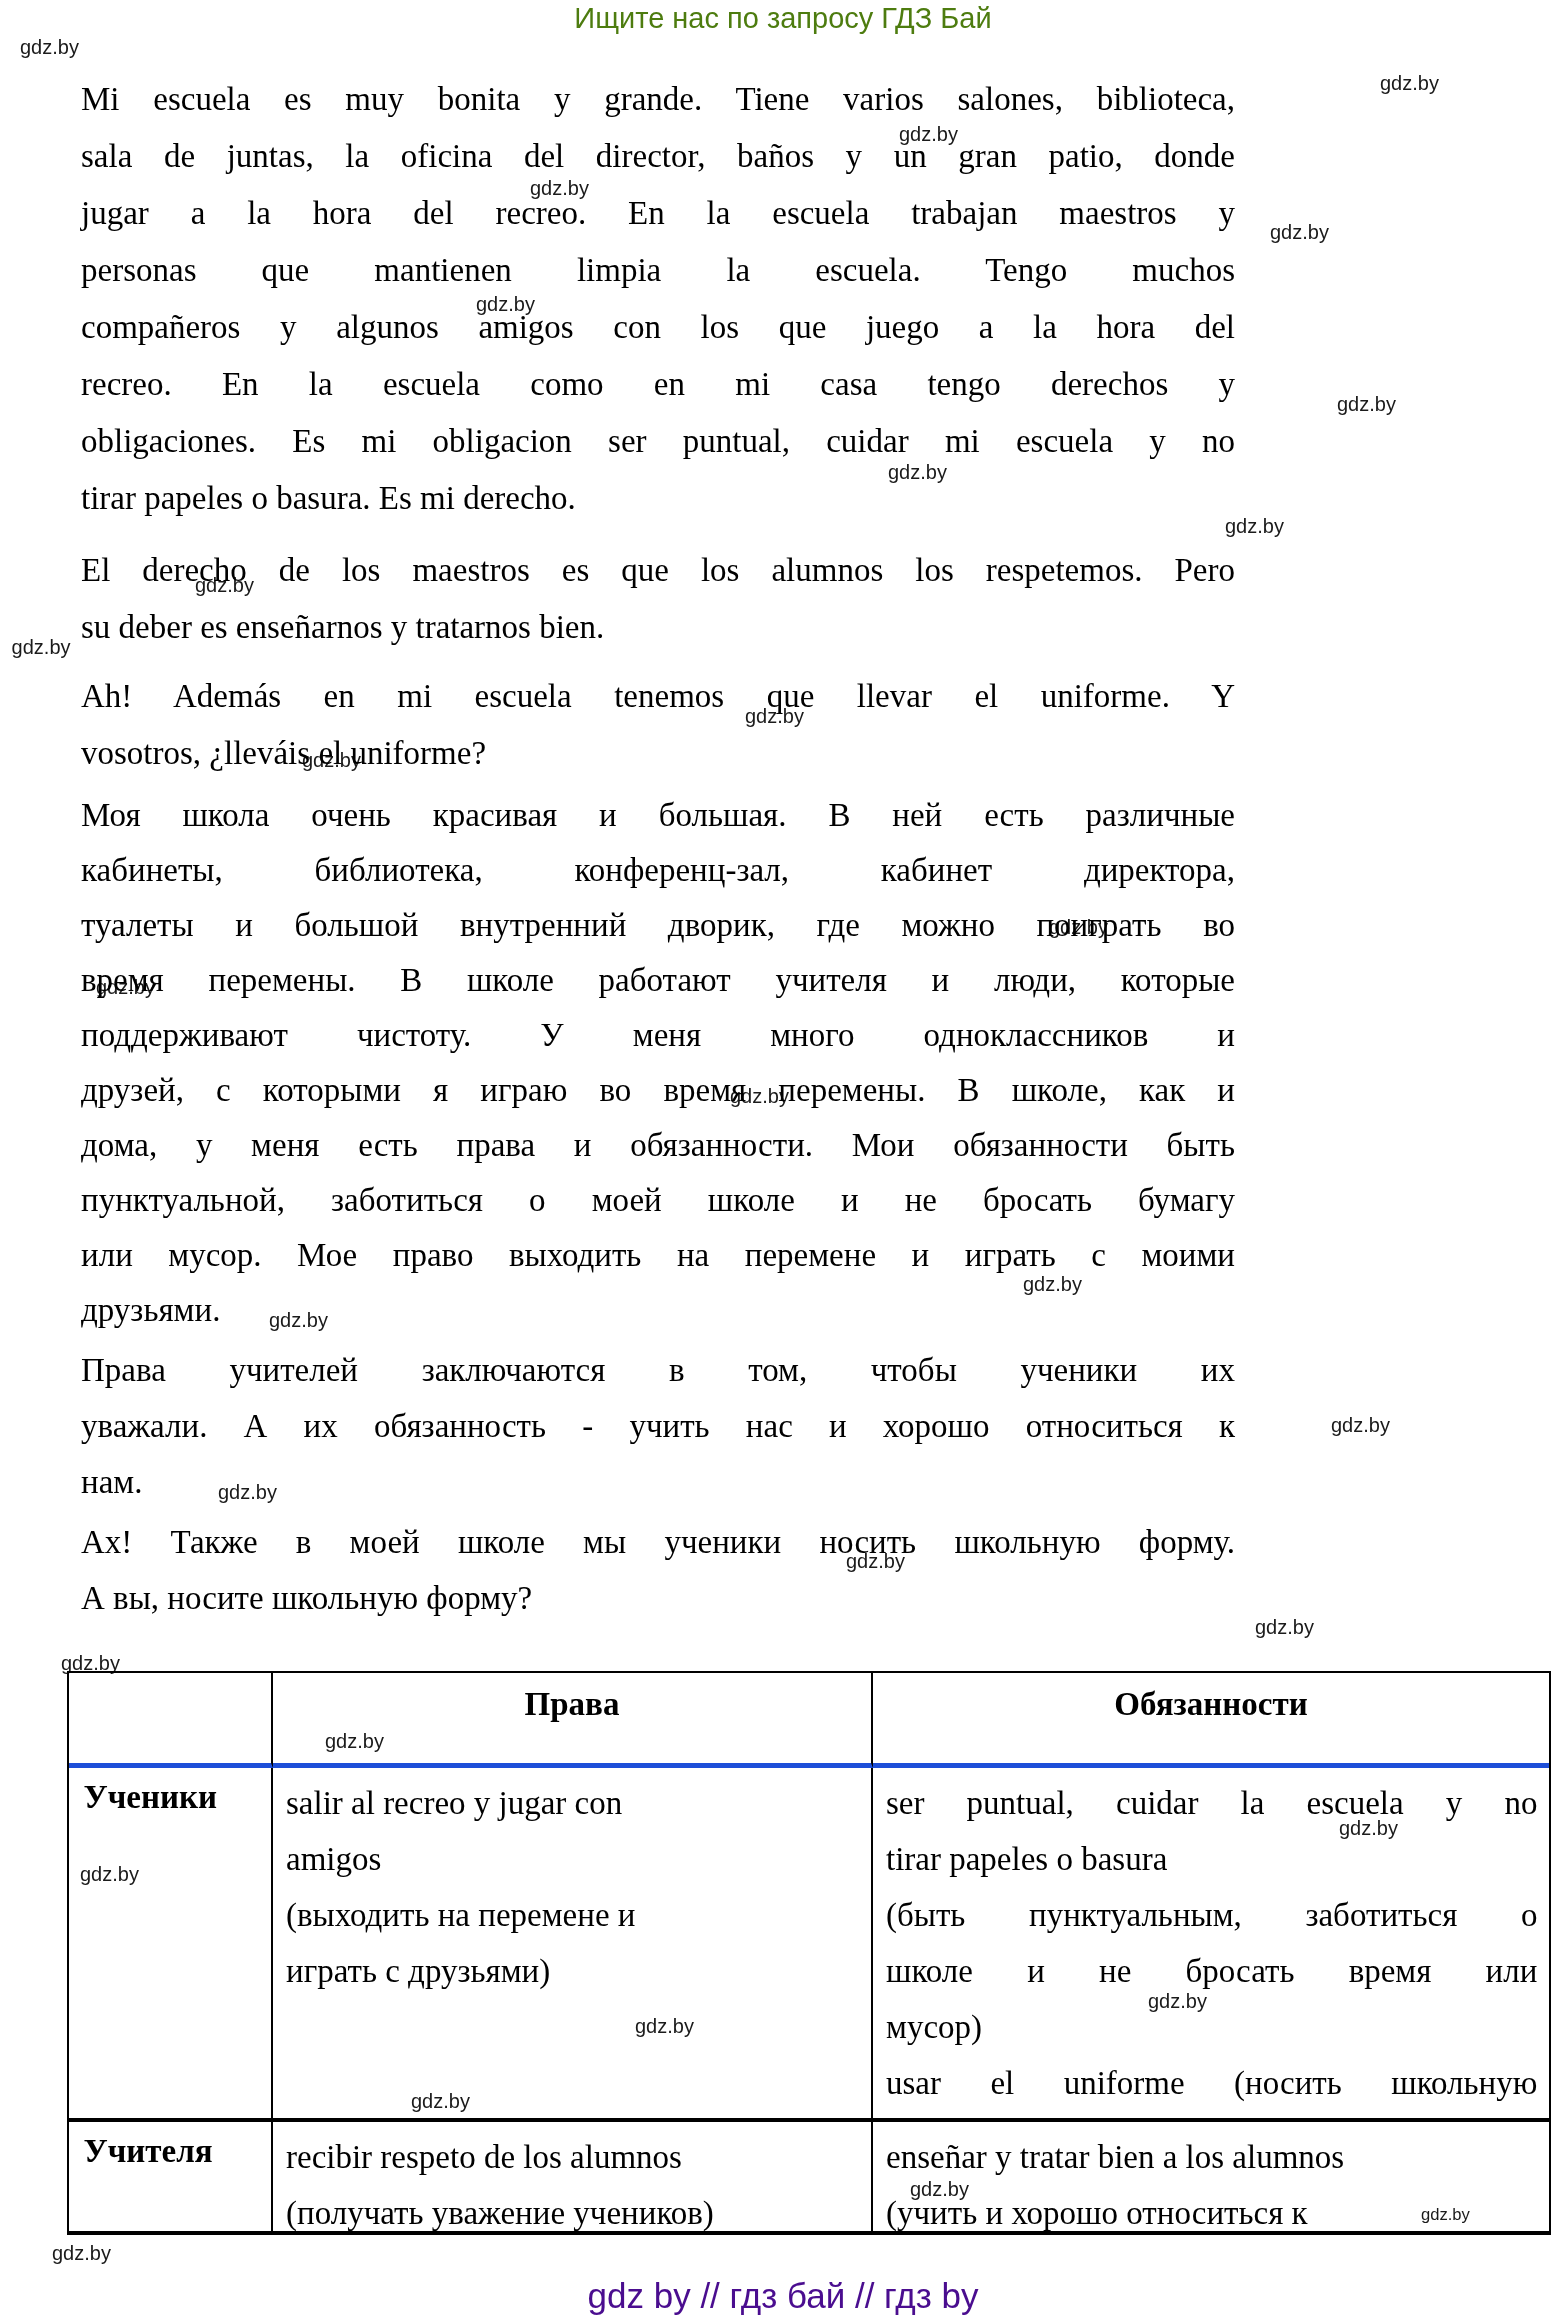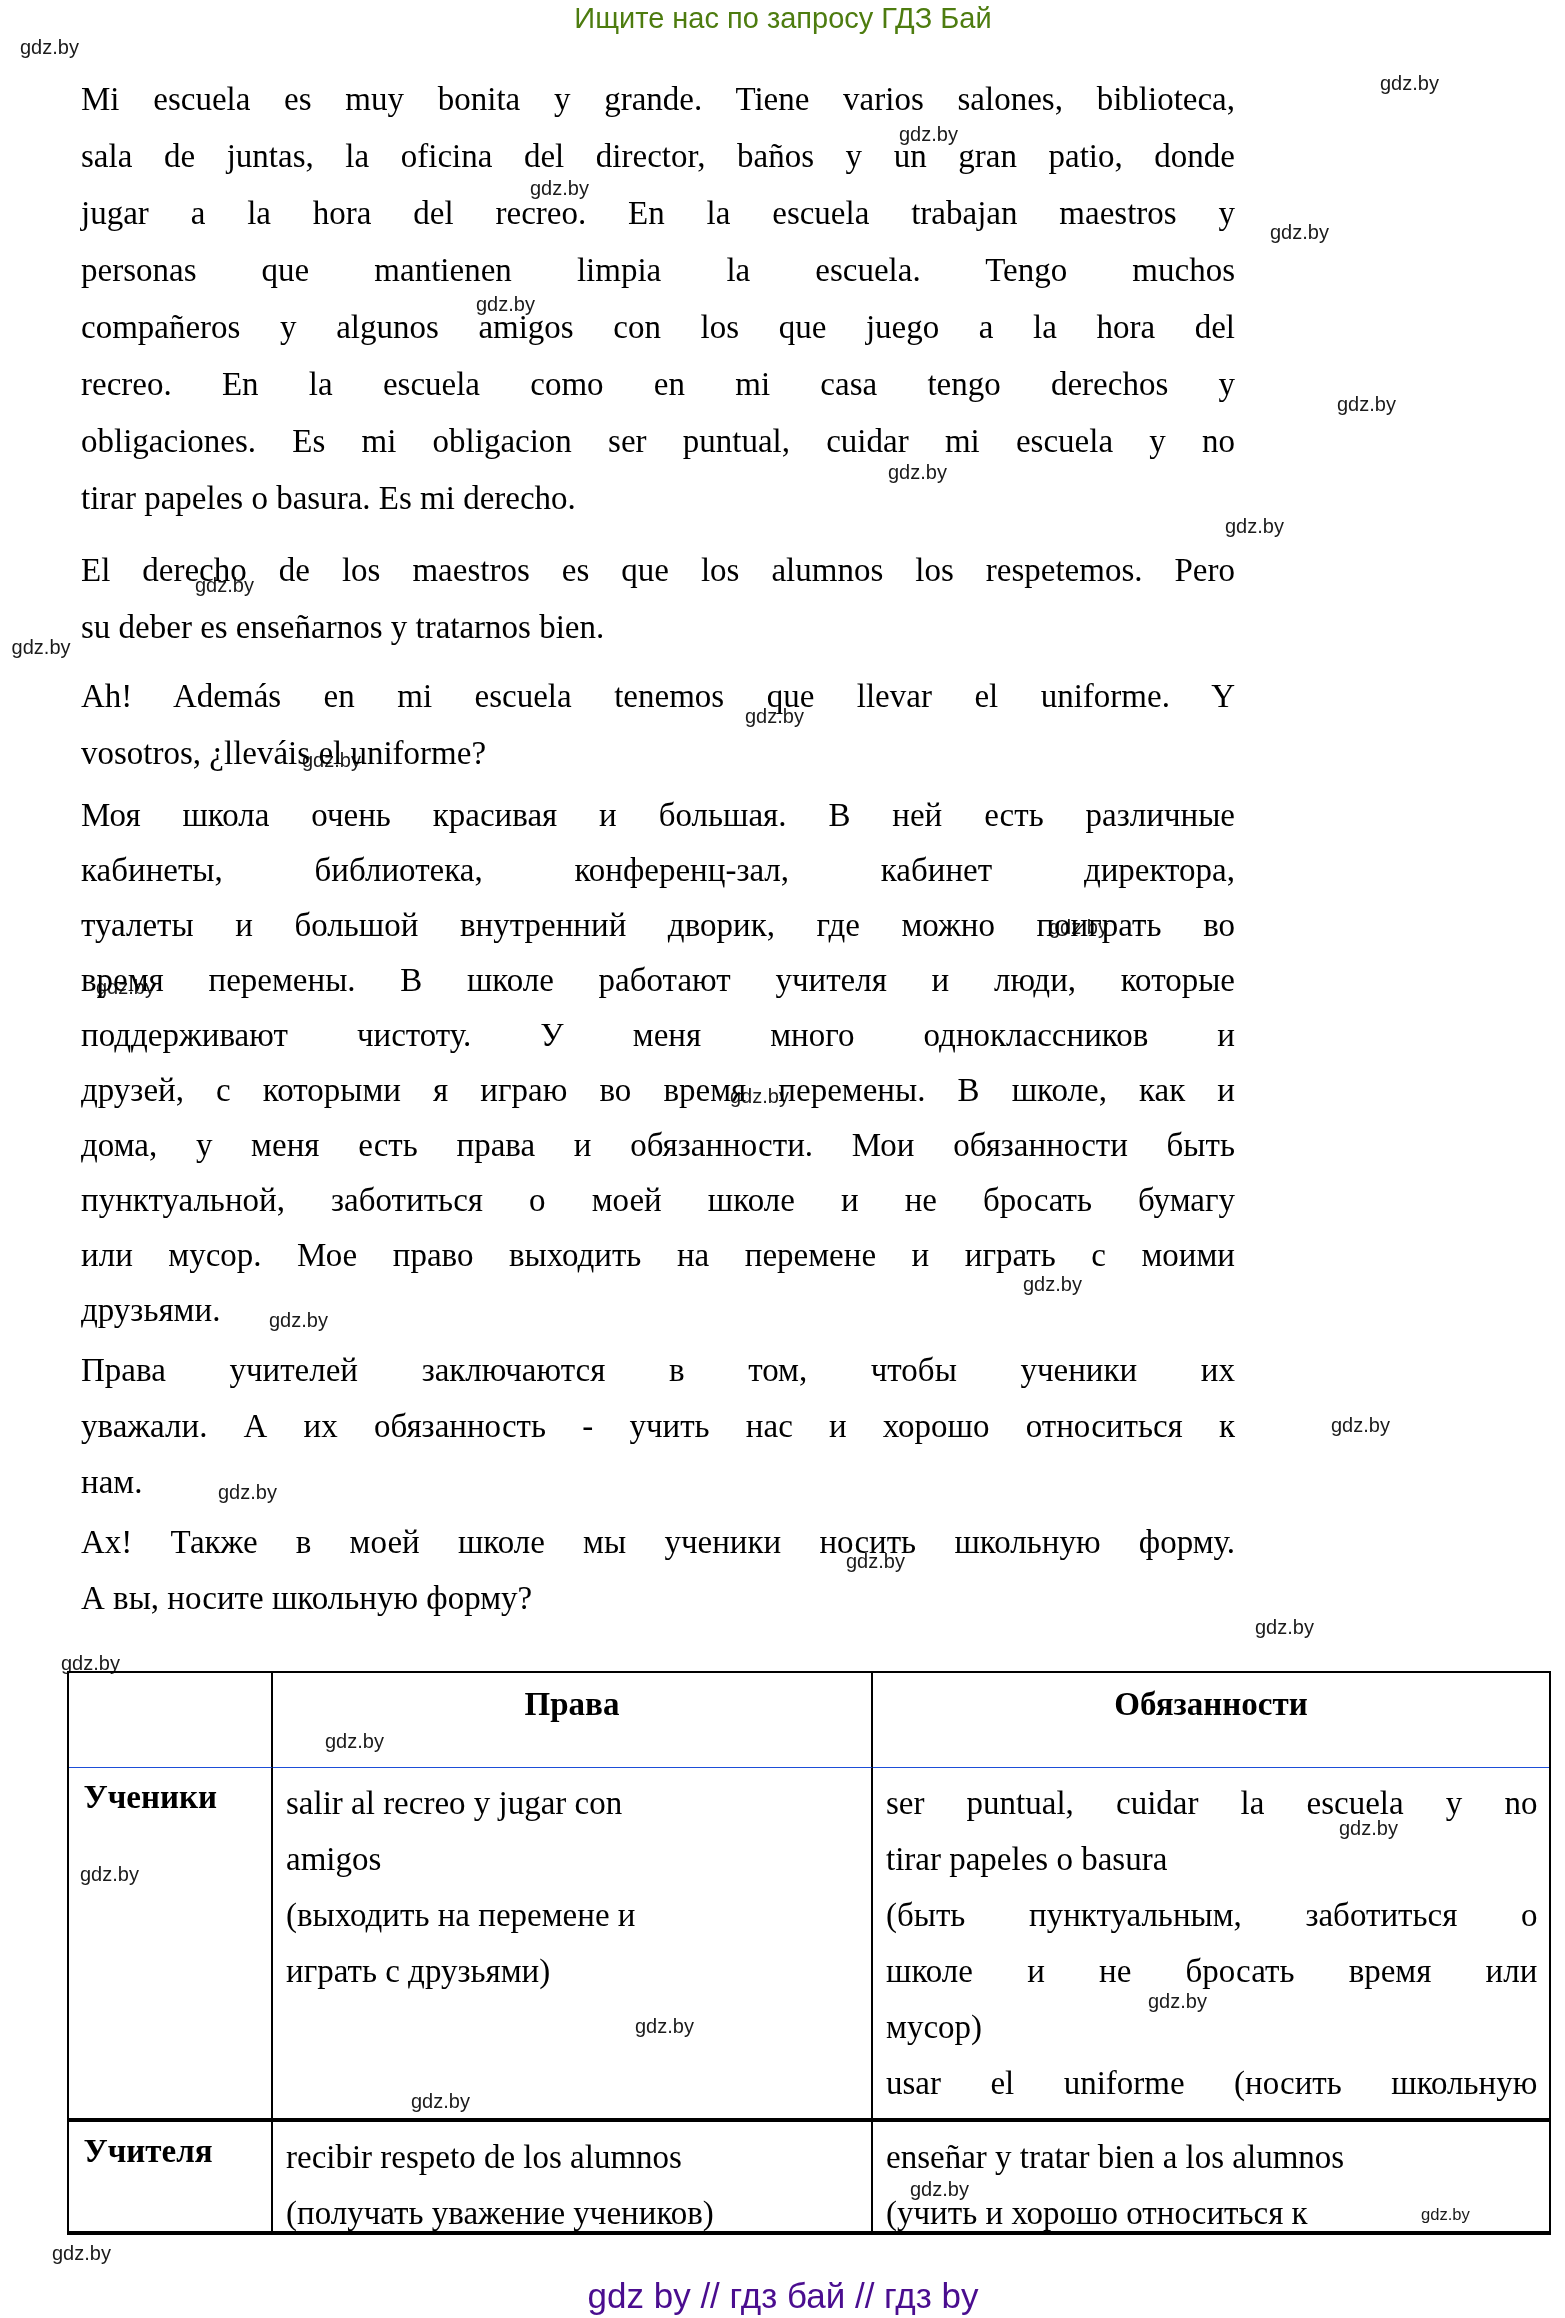--- a/index.html
+++ b/index.html
@@ -52,21 +52,21 @@
     width:1484px;height:564px;
     box-sizing:border-box;
     border:2.9px solid #000;border-bottom:4.3px solid #000;
     display:grid;
     grid-template-columns:204px 600px auto;
     grid-template-rows:95px 354px auto;
     font-size:33px;
   }
   .cell{box-sizing:border-box;overflow:hidden;}
   .b-right{border-right:2.9px solid #000;}
-  .b-hdr{border-bottom:1px solid #1d4ed8;}
+  .b-hdr{border-bottom:5px solid #1d4ed8;}
   .b-row{border-bottom:4.3px solid #000;}
   .hdr-cell{
     text-align:center;font-weight:bold;
     padding-top:11.6px;line-height:39px;
   }
   .label-cell{
     font-weight:bold;
     padding:10px 0 0 14.5px;line-height:39px;font-family:Liberation Serif, serif;
   }
   .body-cell{padding:7.2px 11.6px 0 13px;line-height:56px;}

